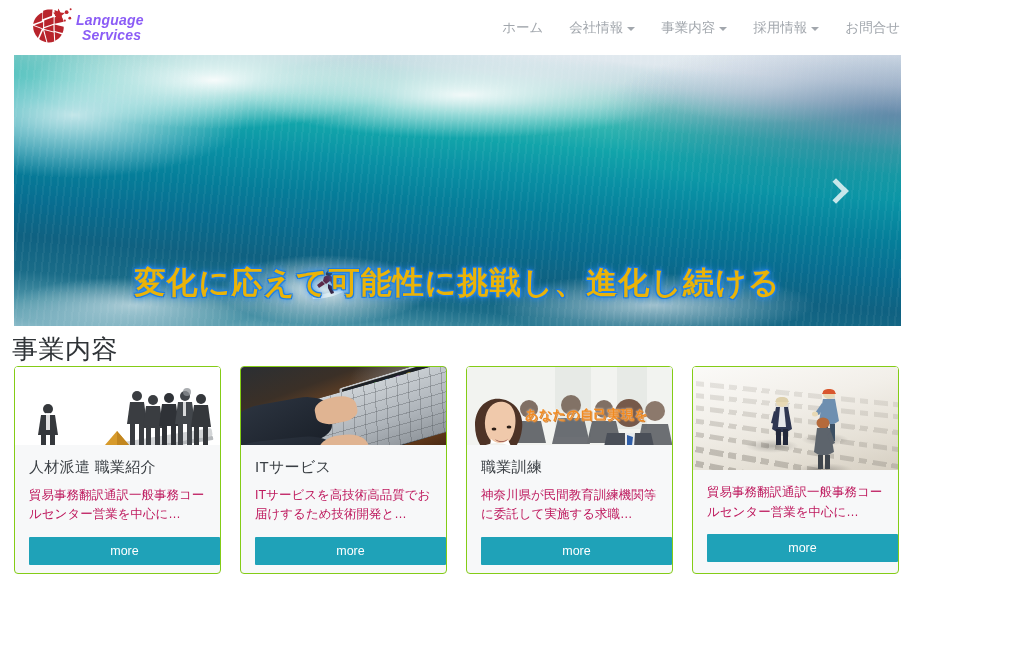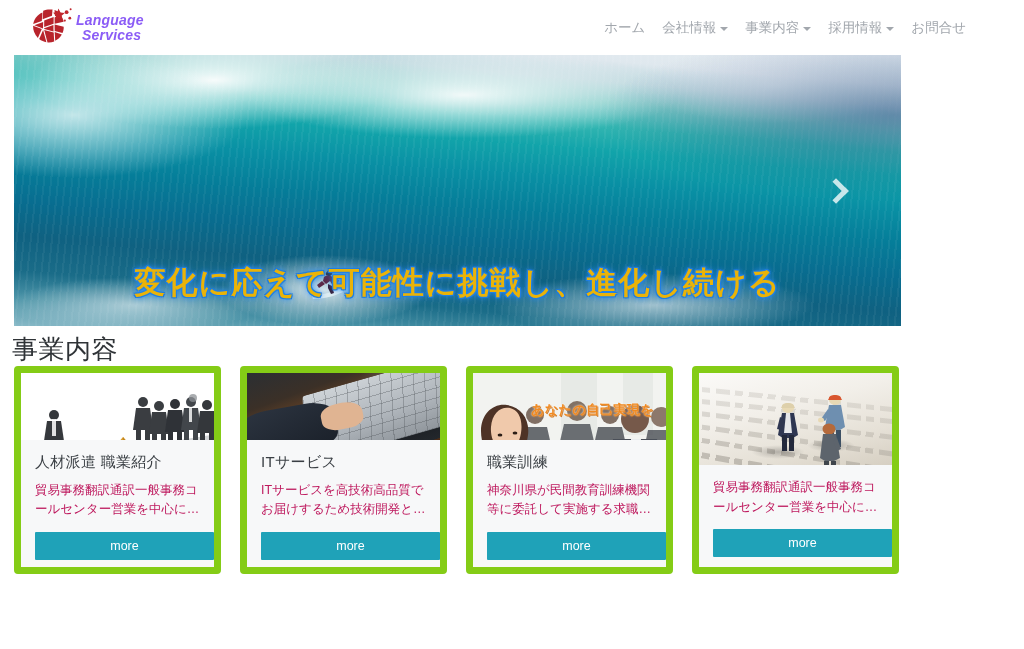--- a/index.html
+++ b/index.html
@@ -47,22 +47,22 @@
     font-weight: bold;
     color: #8b5cf6;
     font-size: 14px;
     letter-spacing: .2px;
   }
   .brand-text .l2 { padding-left: 6px; }
 
   .main-nav {
     display: flex;
     align-items: center;
-    gap: 17px;
-    margin-right: 44px;
+    gap: 26px;
+    margin-right: 110px;
     font-size: 13.5px;
     color: #9aa0a6;
   }
   .nav-item {
     color: #a2a7ad;
     text-decoration: none;
     white-space: nowrap;
     cursor: pointer;
     display: inline-flex;
     align-items: center;
@@ -180,21 +180,21 @@
     position: absolute;
     left: 14px;
     top: 366px;
     width: 996px;
     display: flex;
     gap: 19px;
   }
   .card {
     width: 207px;
     background: #f7f8f9;
-    border: 7px solid #84cc16;
+    border: 1px solid #84cc16;
     border-radius: 4px;
     overflow: hidden;
     box-sizing: border-box;
     display: flex;
     flex-direction: column;
     height: 208px;
   }
   .card-media {
     height: 131px;
     width: 100%;

